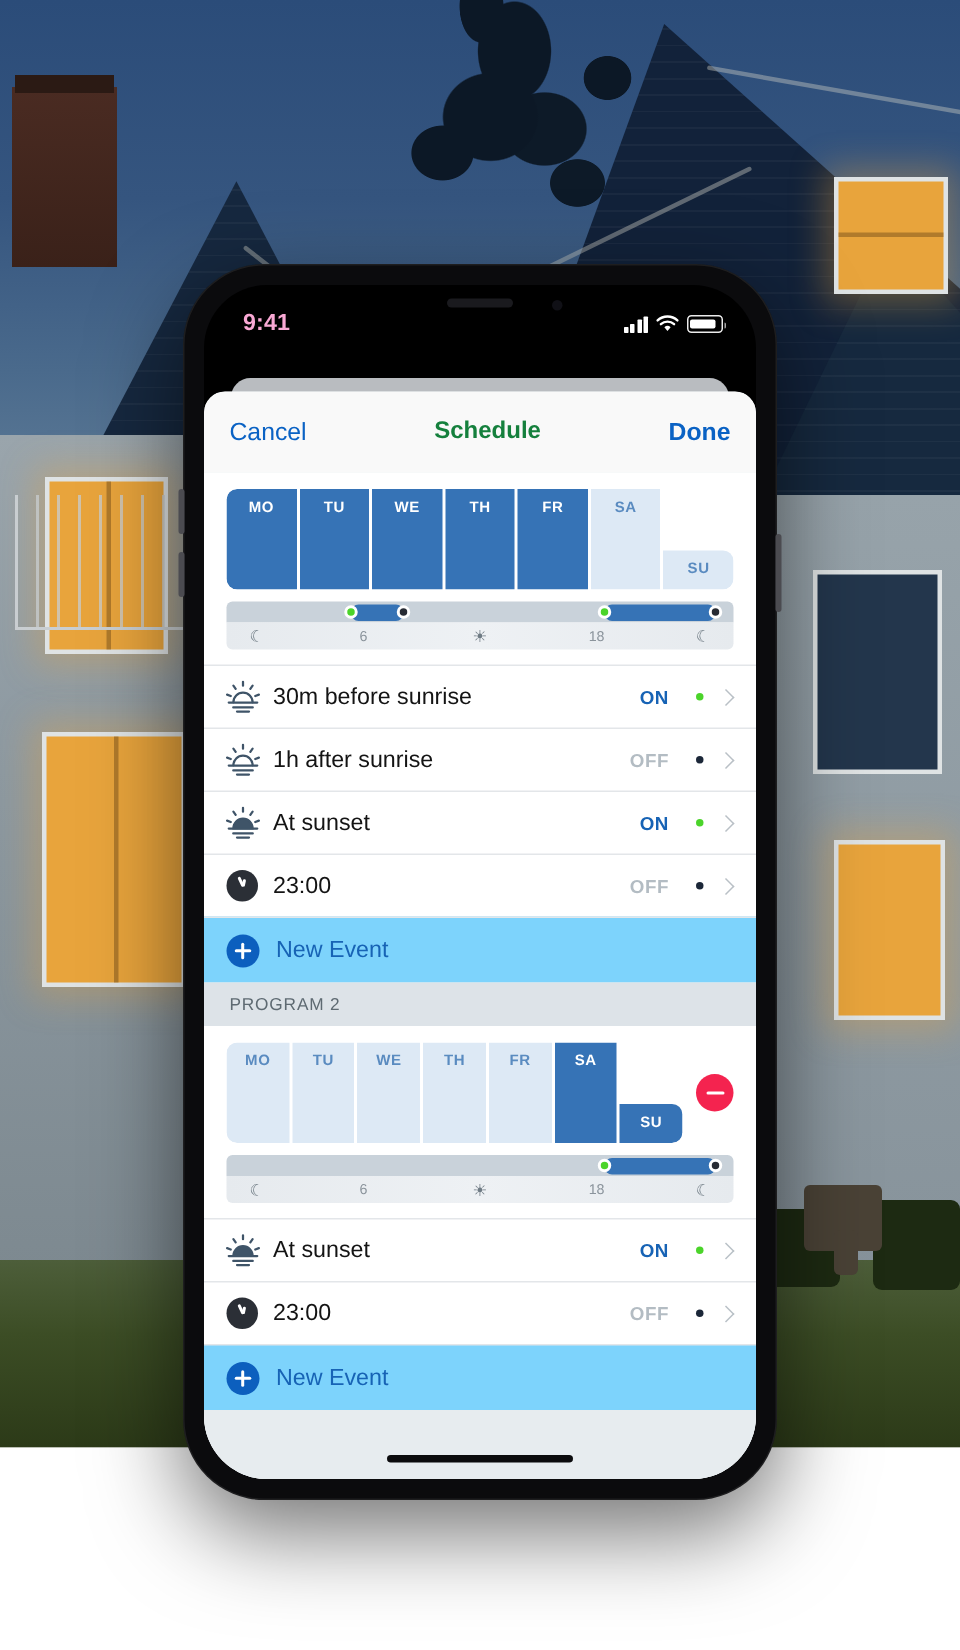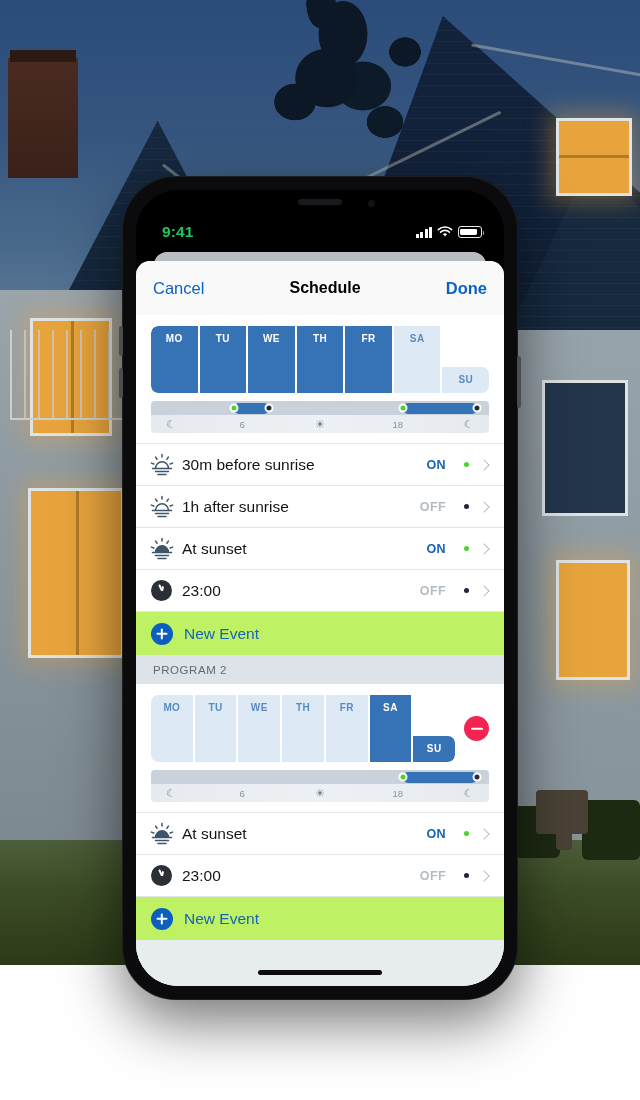--- a/index.html
+++ b/index.html
@@ -122,22 +122,22 @@
     z-index:40;
   }
   .speaker {
     position:absolute; left:50%; transform:translateX(-50%); top:9px;
     width:44px; height:6px; background:#1a1a1e; border-radius:3px;
   }
   .cam { position:absolute; right:20px; top:10px; width:7px; height:7px; border-radius:50%; background:#101016; }
 
   
   #statusbar {
-    position:absolute; left:0; top:16px; width:368px; height:44px;
-    z-index:30; color:#22c55e;
+    position:absolute; left:0; top:0; width:368px; height:44px;
+    z-index:30; color:#f9a8d4;
     display:flex; align-items:center; justify-content:space-between;
     padding: 8px 22px 0 26px;
   }
   #clock-time { font-size:15.5px; font-weight:700; letter-spacing:.1px; }
   .status-right { display:flex; align-items:center; gap:5px; }
   .bars { display:flex; align-items:flex-end; gap:1.5px; height:11px; }
   .bars i { display:block; width:3px; background:#fff; border-radius:.5px; }
   .bars i:nth-child(1){height:4px}.bars i:nth-child(2){height:6px}
   .bars i:nth-child(3){height:8.5px}.bars i:nth-child(4){height:11px}
   .battery {
@@ -161,21 +161,21 @@
     display:flex; flex-direction:column;
   }
   #navbar {
     height:54px; flex:0 0 54px; background:#f9f9f9;
     border-radius:14px 14px 0 0;
     display:flex; align-items:center; justify-content:space-between;
     padding:0 17px;
   }
   #nav-cancel, #nav-done { font-size:16.5px; color:#0a62c4; cursor:pointer; }
   #nav-done { font-weight:600; }
-  #nav-title { font-size:16px; font-weight:700; color:#000000; }
+  #nav-title { font-size:16px; font-weight:700; color:#15803d; }
 
   #scroll { flex:1 1 auto; overflow:hidden; background:#eef2f4; }
 
   .section-header {
     background:#dde3e8; padding:9px 17px 8px;
     font-size:11.5px; letter-spacing:.55px; color:#5e6a72; font-weight:400;
   }
   .card { background:#ffffff; }
 
   
@@ -275,21 +275,21 @@
   }
   .clock-ico::after{
     content:''; position:absolute; left:50%; top:50%; width:1.8px; height:5px;
     background:#fff; transform-origin:50% 100%; transform:translate(-50%,-100%) rotate(12deg);
     border-radius:1px;
   }
 
   
   .add-row {
     display:flex; align-items:center; height:44px;
-    padding:0 14px 0 13px; background:#bef264;
+    padding:0 14px 0 13px; background:#7dd3fc;
     border-top:1px solid #e3e6e9; cursor:pointer;
   }
   .plus-circle {
     flex:0 0 22px; width:22px; height:22px; border-radius:50%;
     background:#0c5fbe; position:relative; margin-right:11px; margin-left:2px;
   }
   .plus-circle::before, .plus-circle::after {
     content:''; position:absolute; left:50%; top:50%; background:#fff; border-radius:1px;
     transform:translate(-50%,-50%);
   }

